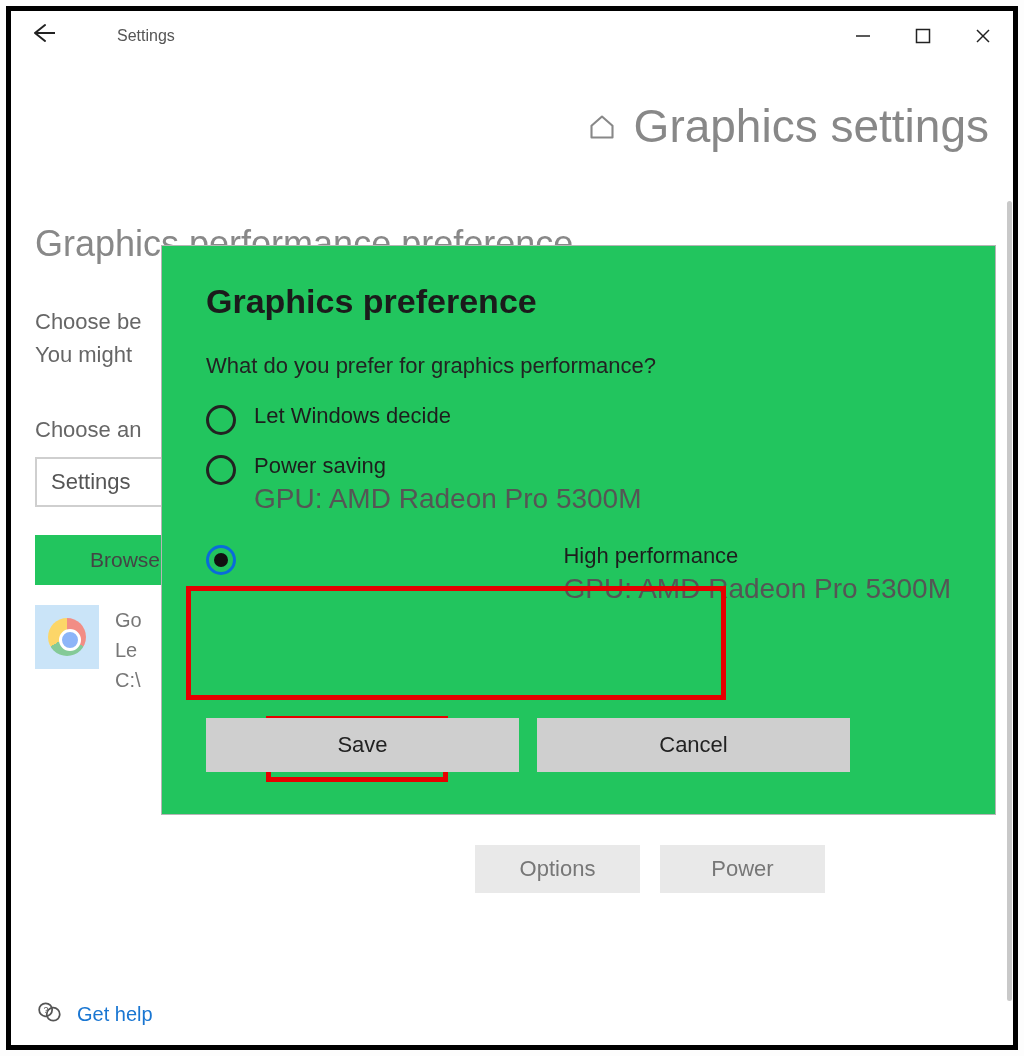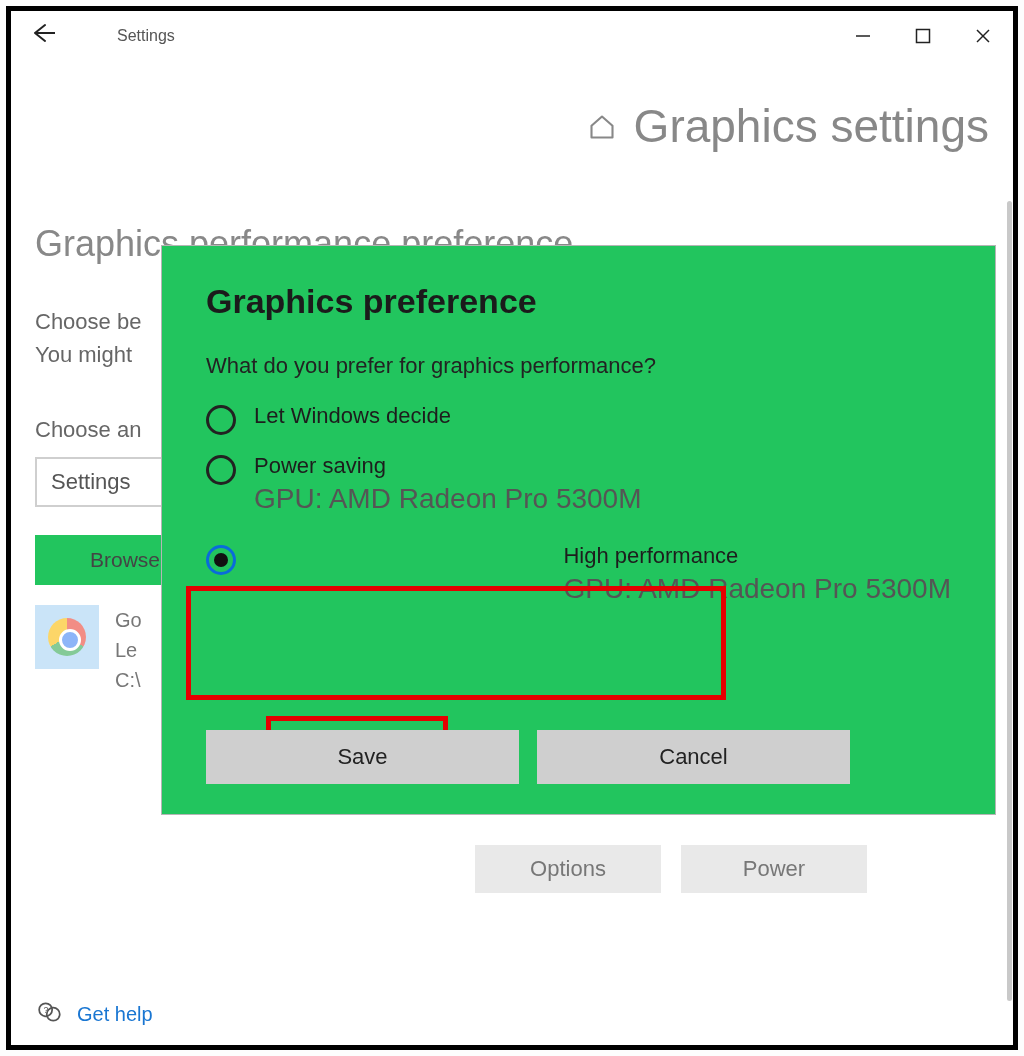--- a/index.html
+++ b/index.html
@@ -156,21 +156,21 @@
     line-height: 1.5;
   }
   .app-actions {
     display: flex;
     gap: 20px;
     margin-top: 150px;
     margin-left: 440px;
     position: absolute;
   }
   .act-btn {
-    width: 186px;
+    width: 165px;
     height: 48px;
     background: #e9e9e9;
     display: flex;
     align-items: center;
     justify-content: center;
     font-size: 22px;
     color: #777;
   }
   
   .scroll-track {
@@ -260,21 +260,21 @@
   }
   .hl-box {
     position: absolute;
     border: 5px solid #e60000;
     pointer-events: none;
     box-sizing: border-box;
   }
   .dlg-buttons {
     position: absolute;
     left: 44px;
-    bottom: 30px;
+    bottom: 42px;
     width: 644px;
     display: flex;
     gap: 18px;
   }
   .dlg-btn {
     flex: 1;
     height: 54px;
     background: #cfcfcf;
     display: flex;
     align-items: center;

